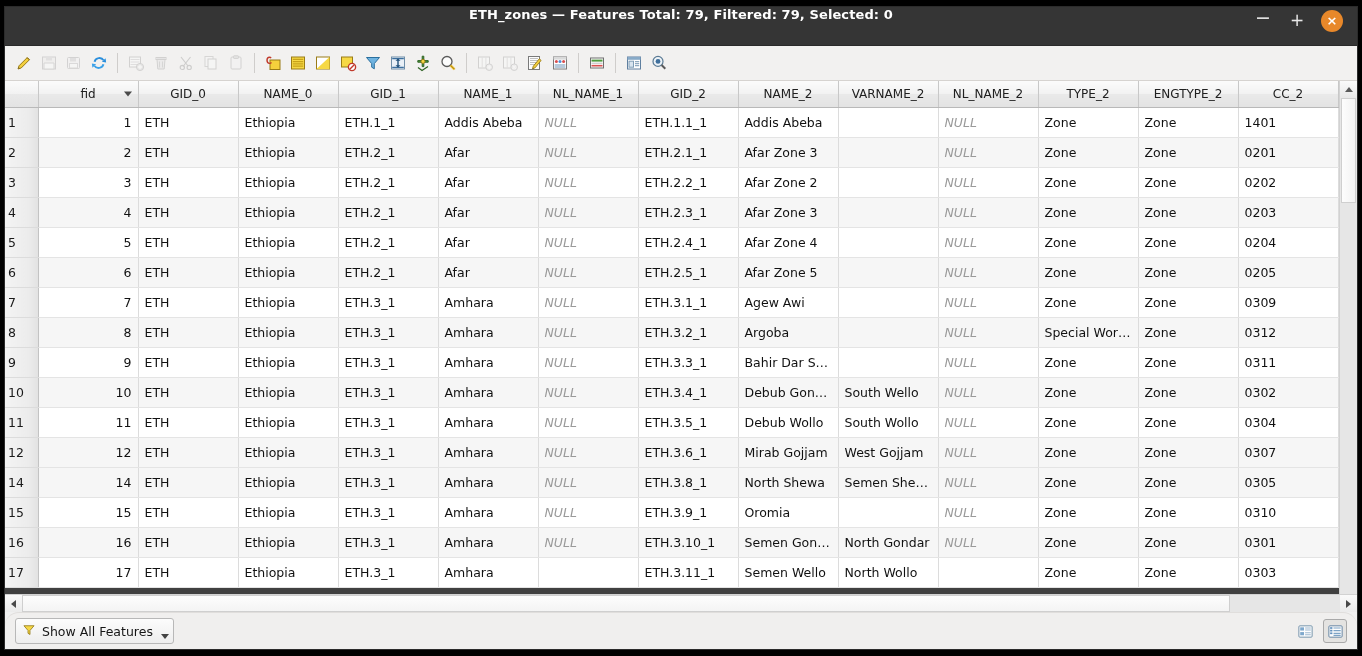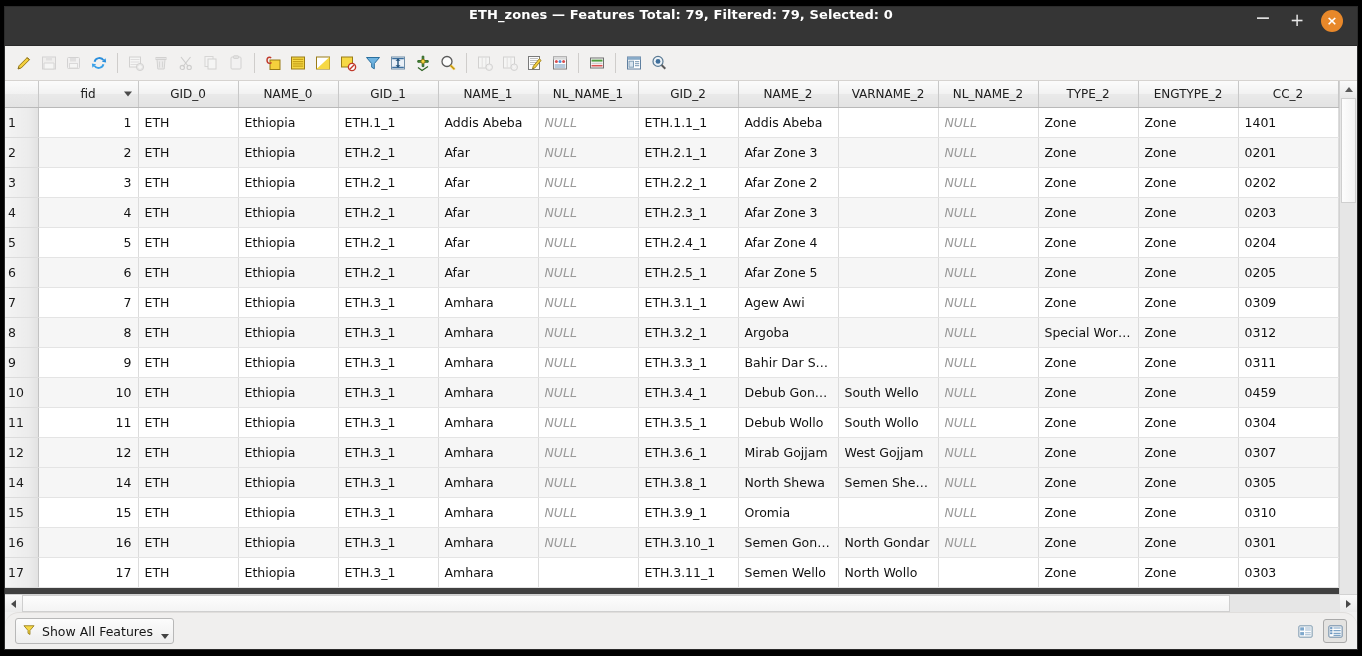--- a/index.html
+++ b/index.html
@@ -513,21 +513,21 @@
                 <td>Ethiopia</td>
                 <td>ETH.3_1</td>
                 <td>Amhara</td>
                 <td><span class="nullv">NULL</span></td>
                 <td>ETH.3.4_1</td>
                 <td>Debub Gon…</td>
                 <td>South Wello</td>
                 <td><span class="nullv">NULL</span></td>
                 <td>Zone</td>
                 <td>Zone</td>
-                <td>0459</td>
+                <td>0302</td>
               </tr>
               <tr class="odd">
                 <td class="rowhdr">11</td>
                 <td class="num">11</td>
                 <td>ETH</td>
                 <td>Ethiopia</td>
                 <td>ETH.3_1</td>
                 <td>Amhara</td>
                 <td><span class="nullv">NULL</span></td>
                 <td>ETH.3.5_1</td>

